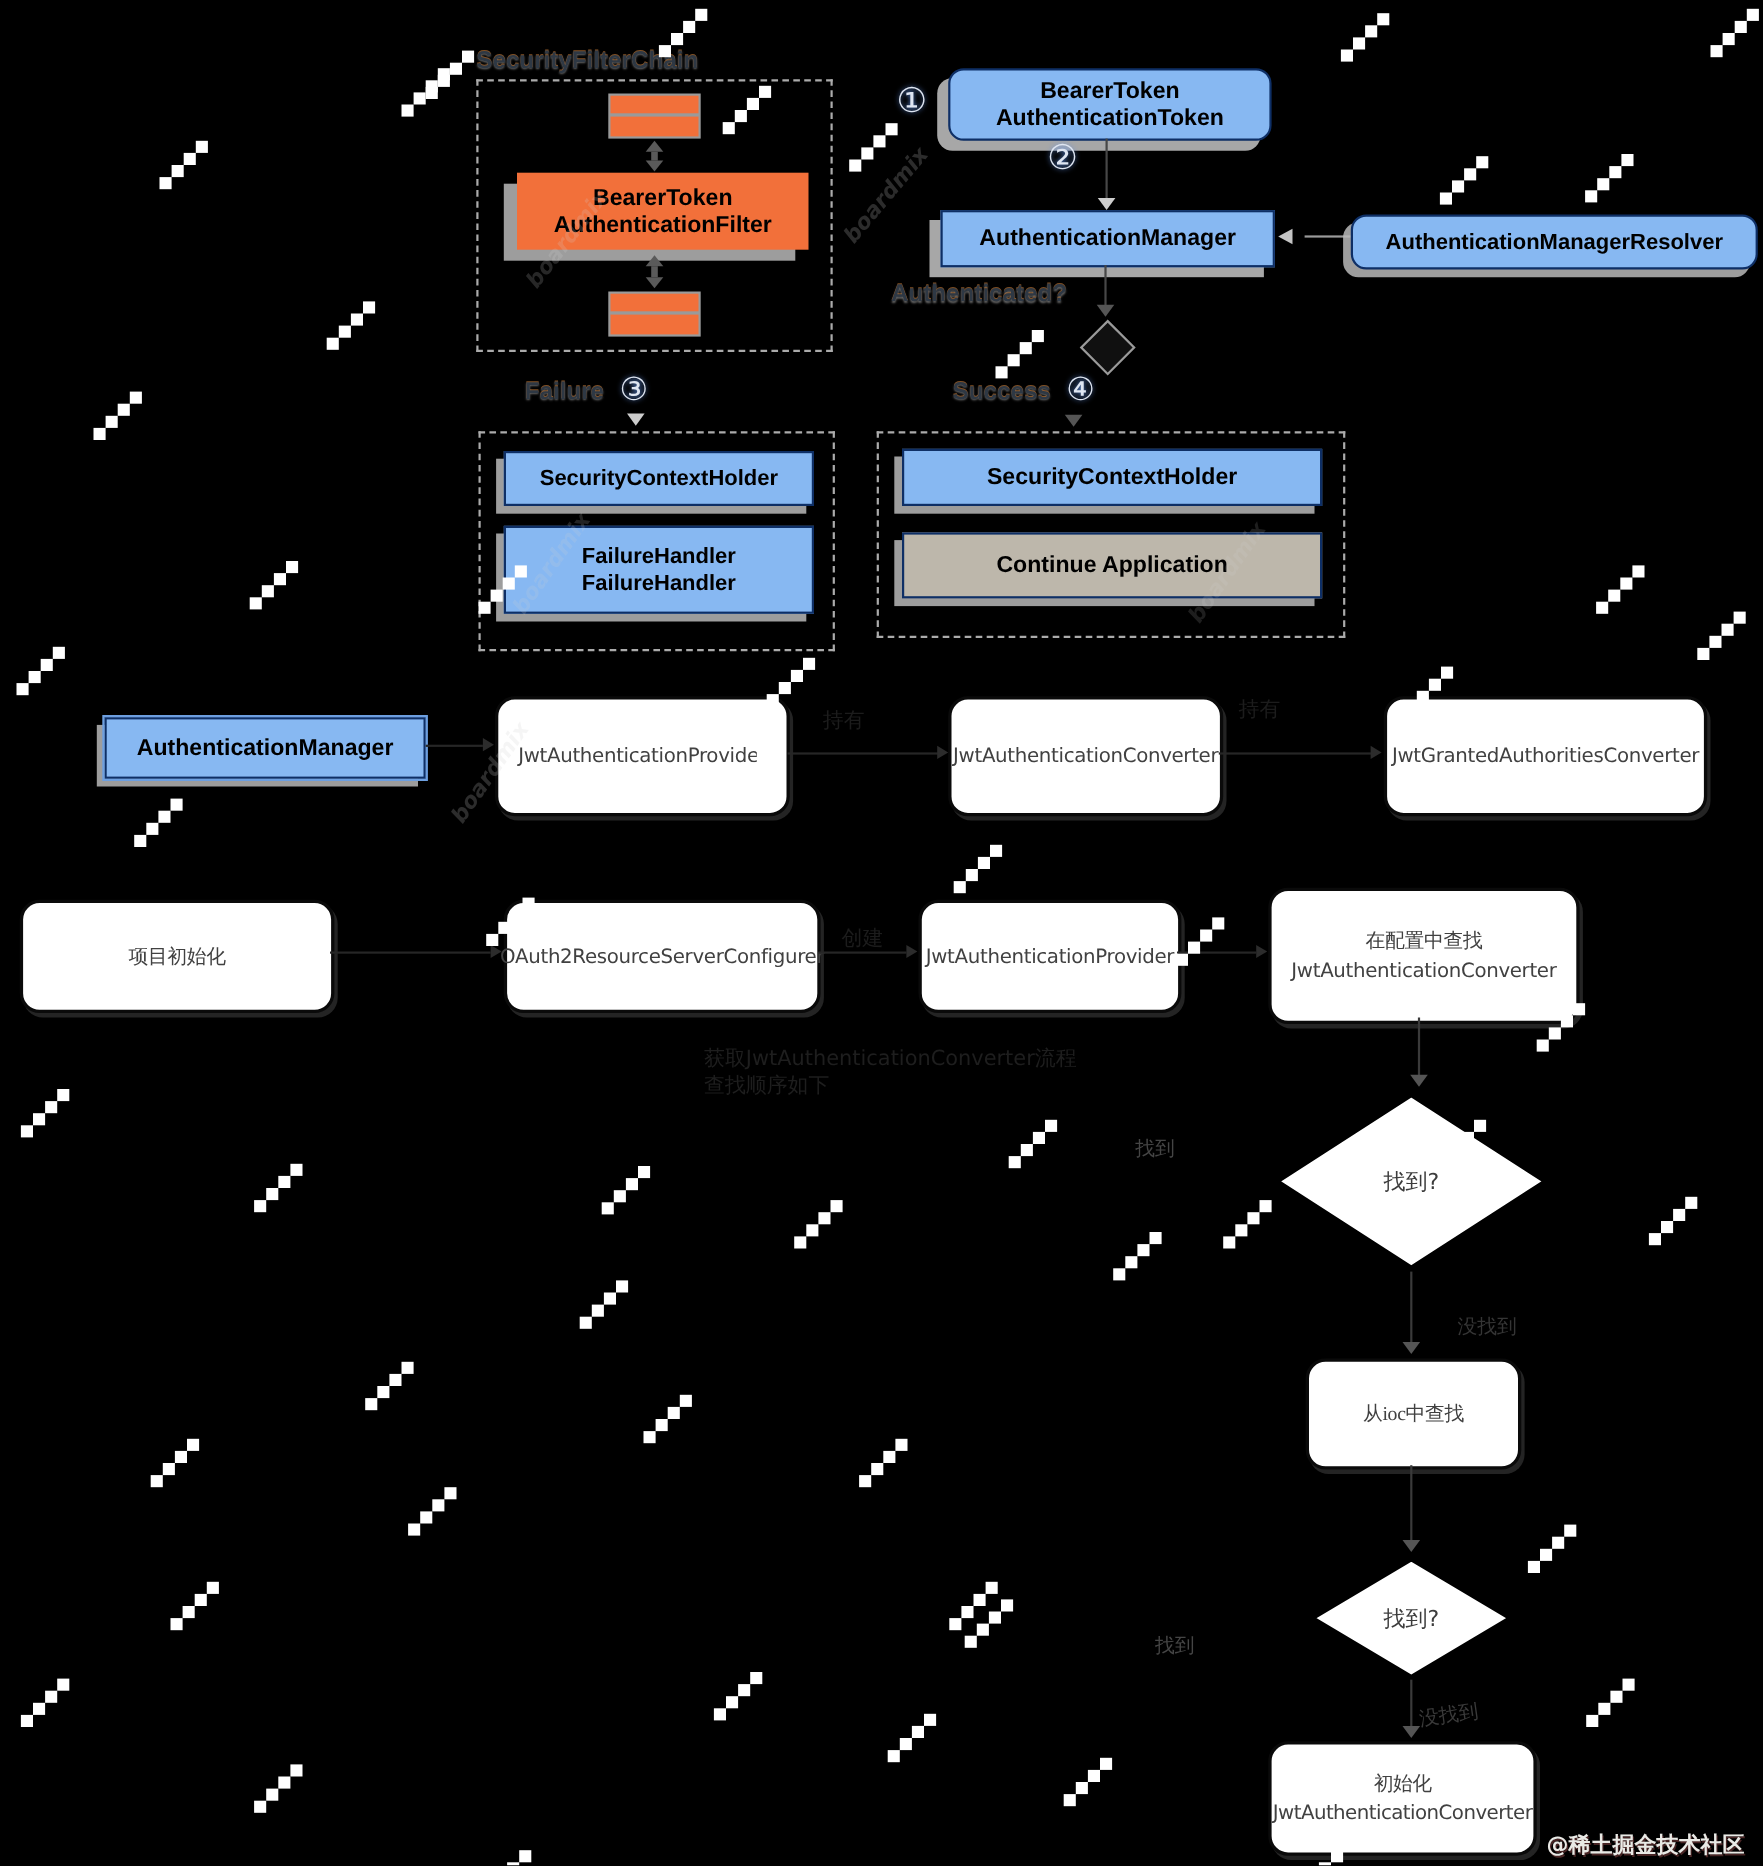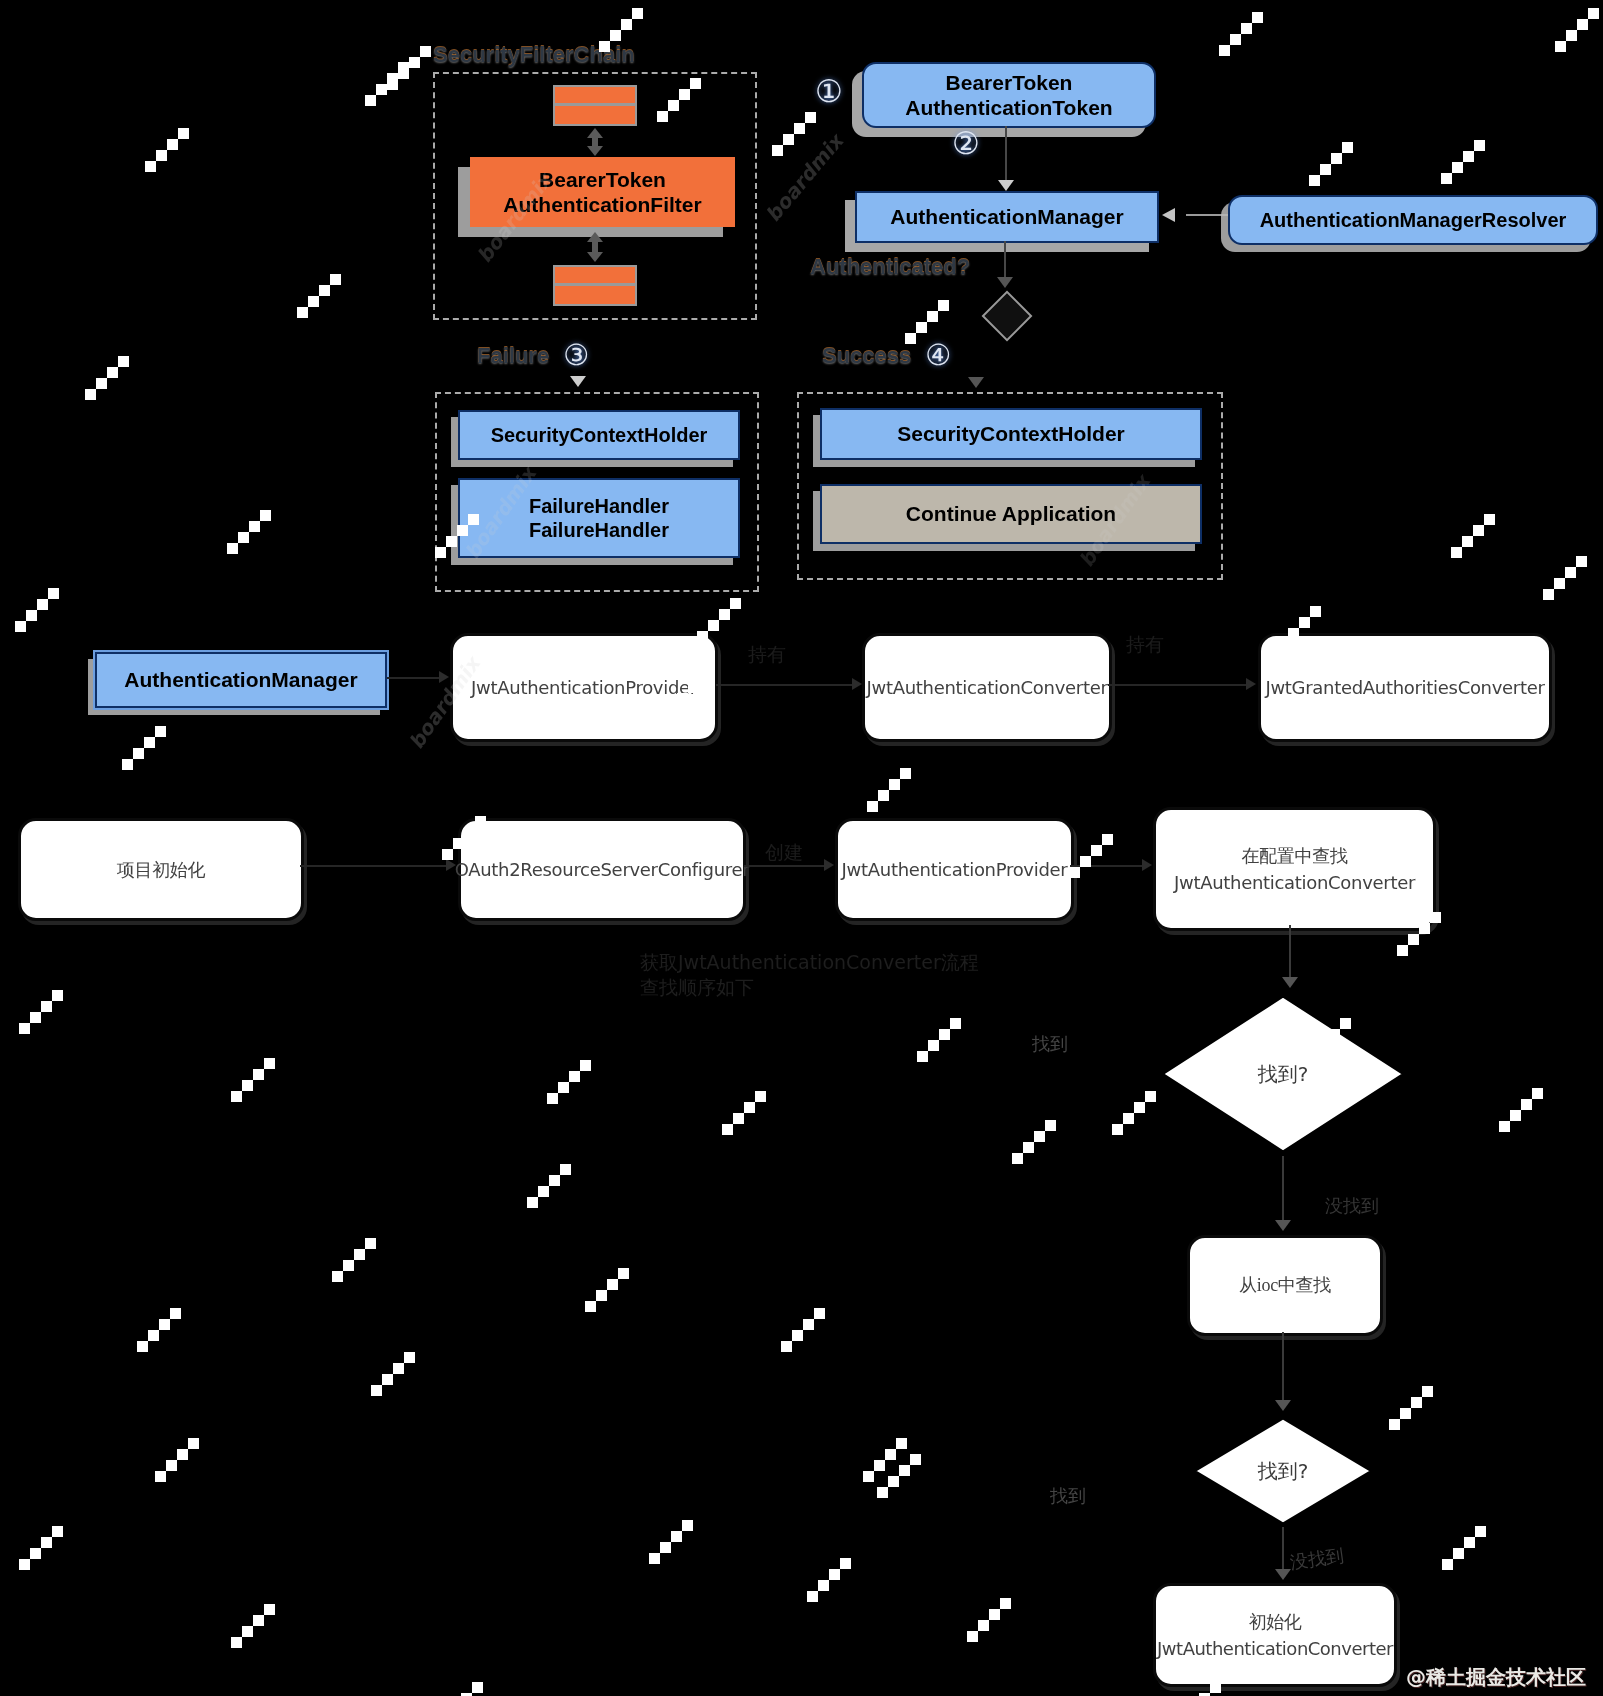--- a/index.html
+++ b/index.html
@@ -116,21 +116,21 @@
   <div class="abs engraved" style="left:810px;top:254px;text-align:right;">Authenticated?</div>
 
   <div class="abs stem-v" style="left:1004px;top:241px;height:38px;"></div>
   <div class="abs ah-d ah-d-dark" style="left:997px;top:277px;"></div>
   <div class="abs smalldiamond" style="left:989px;top:298px;width:32px;height:32px;"></div>
 
   <div class="abs" style="left:477px;top:341px;display:flex;gap:14px;align-items:center;">
     <span class="engraved">Failure</span>
     <span class="circnum" style="font-size:29px;">③</span>
   </div>
-  <div class="abs" style="left:822px;top:341px;display:flex;gap:14px;align-items:center;">
+  <div class="abs" style="left:866px;top:341px;display:flex;gap:14px;align-items:center;">
     <span class="engraved">Success</span>
     <span class="circnum" style="font-size:29px;">④</span>
   </div>
 
   <div class="abs ah-d ah-d-light" style="left:570px;top:376px;"></div>
   <div class="abs ah-d ah-d-dark" style="left:968px;top:377px;"></div>
 
   <div class="abs dashbox" style="left:435px;top:392px;width:320px;height:196px;">
     <div class="abs bluebox shadow-s" style="left:21px;top:16px;width:278px;height:46px;font-size:20px;">
       <span>SecurityContextHolder</span>

